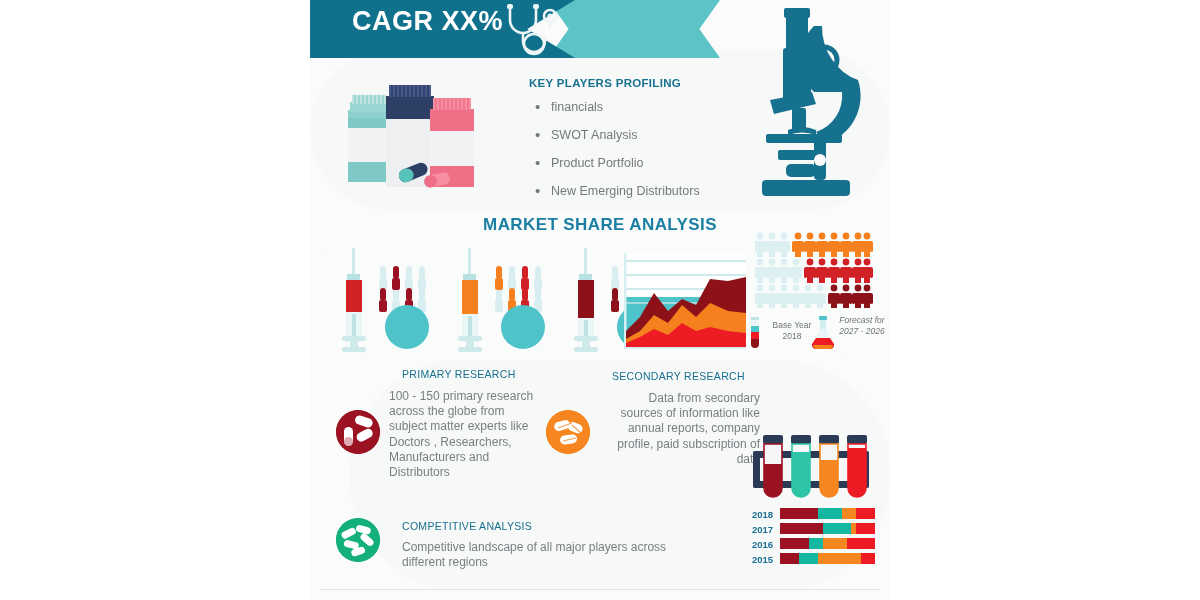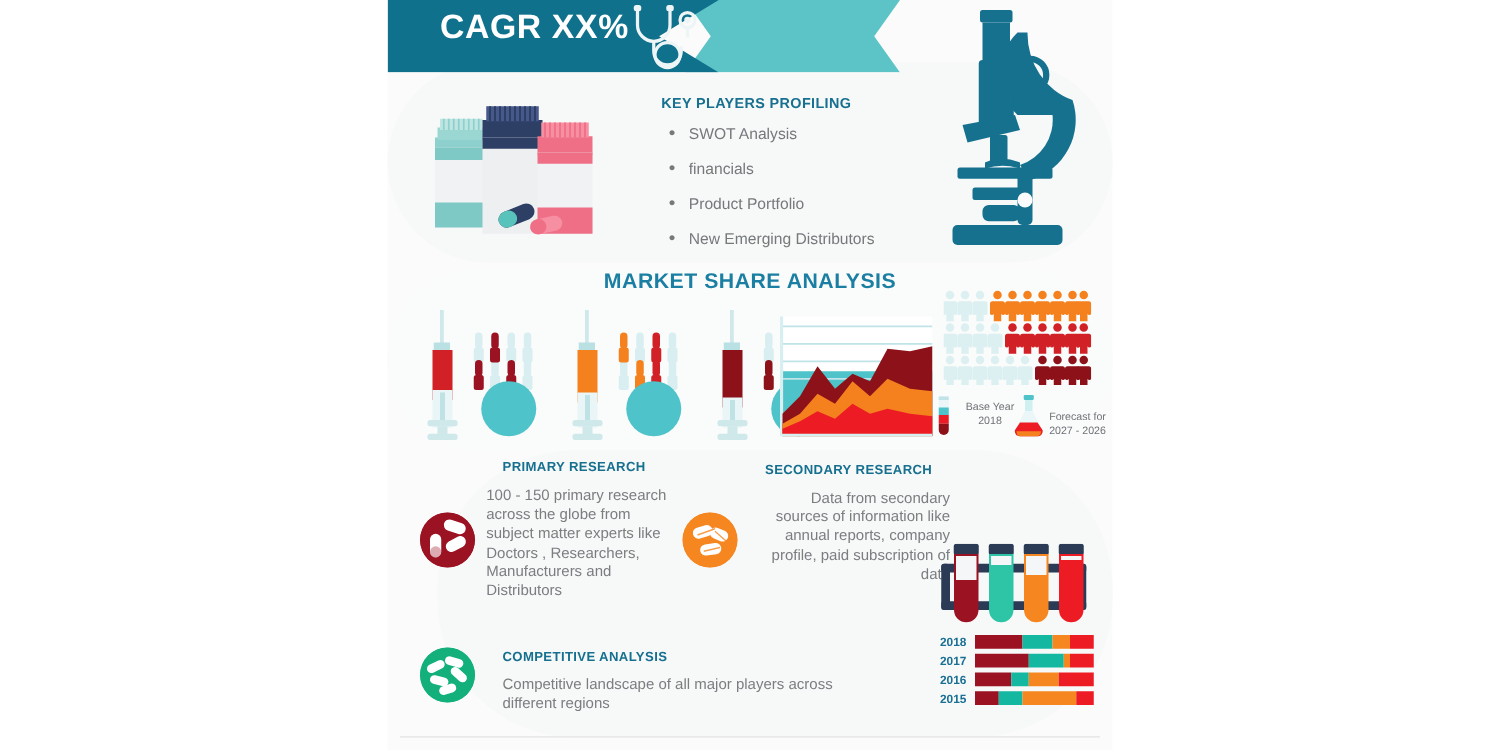--- a/index.html
+++ b/index.html
@@ -84,25 +84,25 @@
   #dot2 { left:501px; top:305px; }
   #dot3 { left:617px; top:305px; }
 
   #areachart { position:absolute; left:618px; top:253px; }
   #pictos    { position:absolute; left:755px; top:232px; }
   #legend-row { position:absolute; left:748px; top:315px; width:145px; height:36px;}
   .legend-label {
     position:absolute; font-size:8.5px; color:#6f7276; line-height:11px; text-align:center;
   }
   #legend-base { left:16px; top:5px; width:56px; }
-  #legend-fcst { left:82px; top:13px; width:64px; }
+  #legend-fcst { left:82px; top:0; width:64px;font-style:italic; }
 
   
   .blk-title {
-    position:absolute; font-size:10.5px; font-weight:bold;
+    position:absolute; font-size:10.5px; font-weight:normal;
     color:#17708f; letter-spacing:.3px;
   }
   .blk-body {
     position:absolute; font-size:12px; color:#7b7e81; line-height:15.2px;
   }
   #pr-title { left:402px; top:368px; }
   #pr-body  { left:389px; top:389px; width:145px; }
   #sr-title { left:612px; top:370px; }
   #sr-body  { left:612px; top:391px; width:148px;text-align:right; }
   #ca-title { left:402px; top:520px; }
@@ -192,22 +192,22 @@
     <g>
       <rect x="58" y="84" width="30" height="13" rx="6.5" fill="#2e3f66" transform="rotate(-22 73 90)"></rect>
       <rect x="58" y="84" width="15" height="13" rx="6.5" fill="#57c3ba" transform="rotate(-22 73 90)"></rect>
       <rect x="84" y="92" width="26" height="12" rx="6" fill="#f78fa2" transform="rotate(-12 97 98)"></rect>
       <rect x="84" y="92" width="13" height="12" rx="6" fill="#ef6f87" transform="rotate(-12 97 98)"></rect>
     </g>
   </svg>
 
   <div id="kp-title">KEY PLAYERS PROFILING</div>
   <ul id="kp-list">
+    <li>financials</li>
     <li>SWOT Analysis</li>
-    <li>financials</li>
     <li>Product Portfolio</li>
     <li>New Emerging Distributors</li>
   </ul>
 
   <svg id="microscope" width="124" height="196" viewBox="0 0 124 196">
     <g fill="#16718f">
       <path d="M52 82 a46 46 0 0 1 0 -66 l8 0 a52 56 0 0 0 36 54 a50 50 0 0 1 -34 64 l-8 -12 a38 38 0 0 0 26 -40 z" transform="translate(10,6)"></path>
       <rect x="32" y="4" width="26" height="10" rx="2"></rect>
       <rect x="34" y="14" width="22" height="30"></rect>
       <rect x="31" y="44" width="28" height="52" rx="3"></rect>

